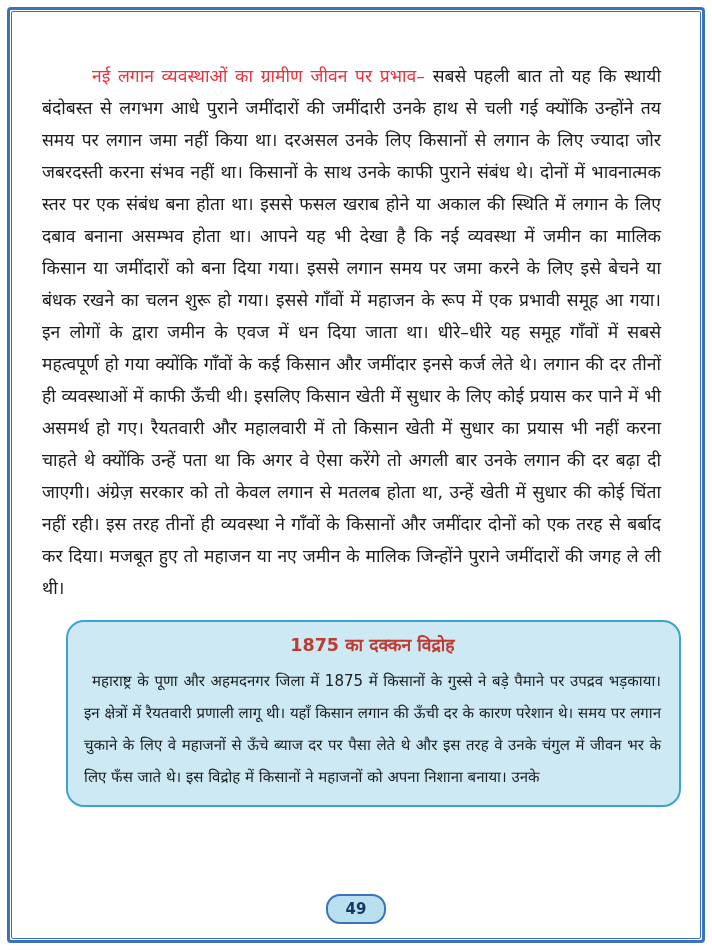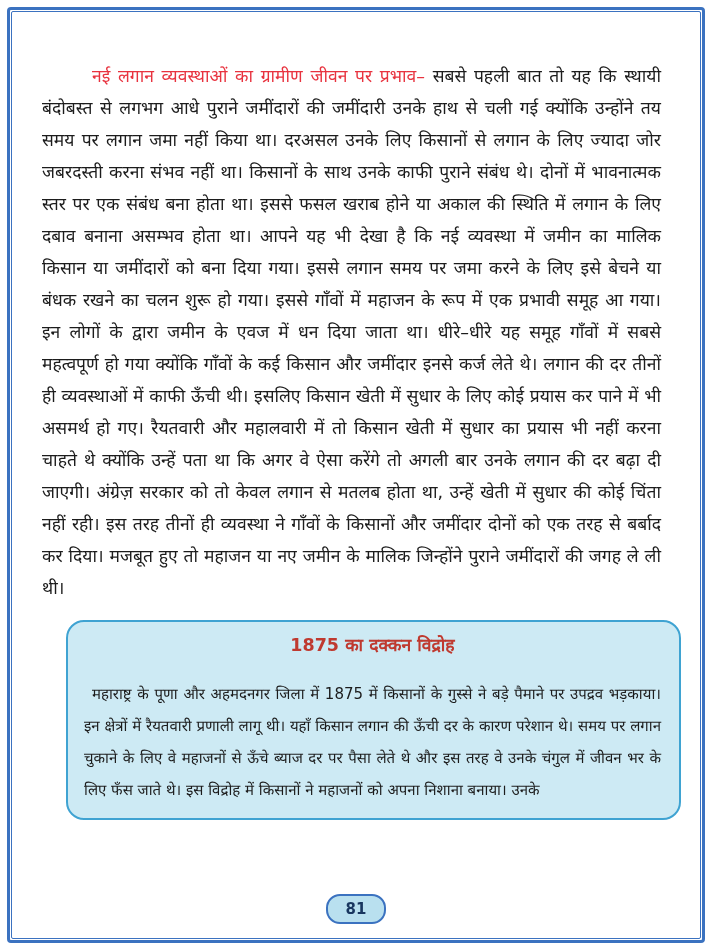--- a/index.html
+++ b/index.html
@@ -48,21 +48,21 @@
     border:2px solid var(--box-border);
     border-radius:18px;
     padding:8px 18px 12px 16px;
   }
   .box-title{
     text-align:center;
     color:var(--box-title-red);
     font-weight:bold;
     font-size:17.5px;
     line-height:30px;
-    margin-bottom:18px;
+    margin-bottom:5px;
   }
   .box-body{
     margin:0;
     font-size:15px;
     line-height:32px;
     text-align:justify;
     text-indent:8px;
     color:var(--text-black);
   }
   .page-number-badge{
@@ -94,16 +94,16 @@
     <p class="main-para"><span class="heading">नई लगान व्यवस्थाओं का ग्रामीण जीवन पर प्रभाव–</span><span> सबसे पहली बात तो यह कि स्थायी बंदोबस्त से लगभग आधे पुराने जमींदारों की जमींदारी उनके हाथ से चली गई क्योंकि उन्होंने तय समय पर लगान जमा नहीं किया था। दरअसल उनके लिए किसानों से लगान के लिए ज्यादा जोर जबरदस्ती करना संभव नहीं था। किसानों के साथ उनके काफी पुराने संबंध थे। दोनों में भावनात्मक स्तर पर एक संबंध बना होता था। इससे फसल खराब होने या अकाल की स्थिति में लगान के लिए दबाव बनाना असम्भव होता था। आपने यह भी देखा है कि नई व्यवस्था में जमीन का मालिक किसान या जमींदारों को बना दिया गया। इससे लगान समय पर जमा करने के लिए इसे बेचने या बंधक रखने का चलन शुरू हो गया। इससे गाँवों में महाजन के रूप में एक प्रभावी समूह आ गया। इन लोगों के द्वारा जमीन के एवज में धन दिया जाता था। धीरे–धीरे यह समूह गाँवों में सबसे महत्वपूर्ण हो गया क्योंकि गाँवों के कई किसान और जमींदार इनसे कर्ज लेते थे। लगान की दर तीनों ही व्यवस्थाओं में काफी ऊँची थी। इसलिए किसान खेती में सुधार के लिए कोई प्रयास कर पाने में भी असमर्थ हो गए। रैयतवारी और महालवारी में तो किसान खेती में सुधार का प्रयास भी नहीं करना चाहते थे क्योंकि उन्हें पता था कि अगर वे ऐसा करेंगे तो अगली बार उनके लगान की दर बढ़ा दी जाएगी। अंग्रेज़ सरकार को तो केवल लगान से मतलब होता था, उन्हें खेती में सुधार की कोई चिंता नहीं रही। इस तरह तीनों ही व्यवस्था ने गाँवों के किसानों और जमींदार दोनों को एक तरह से बर्बाद कर दिया। मजबूत हुए तो महाजन या नए जमीन के मालिक जिन्होंने पुराने जमींदारों की जगह ले ली थी।</span></p>
 
     <div class="deccan-box">
       <div class="box-title">1875 का दक्कन विद्रोह</div>
       <p class="box-body">महाराष्ट्र के पूणा और अहमदनगर जिला में 1875 में किसानों के गुस्से ने बड़े पैमाने पर उपद्रव भड़काया। इन क्षेत्रों में रैयतवारी प्रणाली लागू थी। यहाँ किसान लगान की ऊँची दर के कारण परेशान थे। समय पर लगान चुकाने के लिए वे महाजनों से ऊँचे ब्याज दर पर पैसा लेते थे और इस तरह वे उनके चंगुल में जीवन भर के लिए फँस जाते थे। इस विद्रोह में किसानों ने महाजनों को अपना निशाना बनाया। उनके</p>
     </div>
 
   </div>
 
   <div class="page-number-badge">
-    <span>81</span>
+    <span>49</span>
   </div>
 
 </div>
 
 </body></html>

